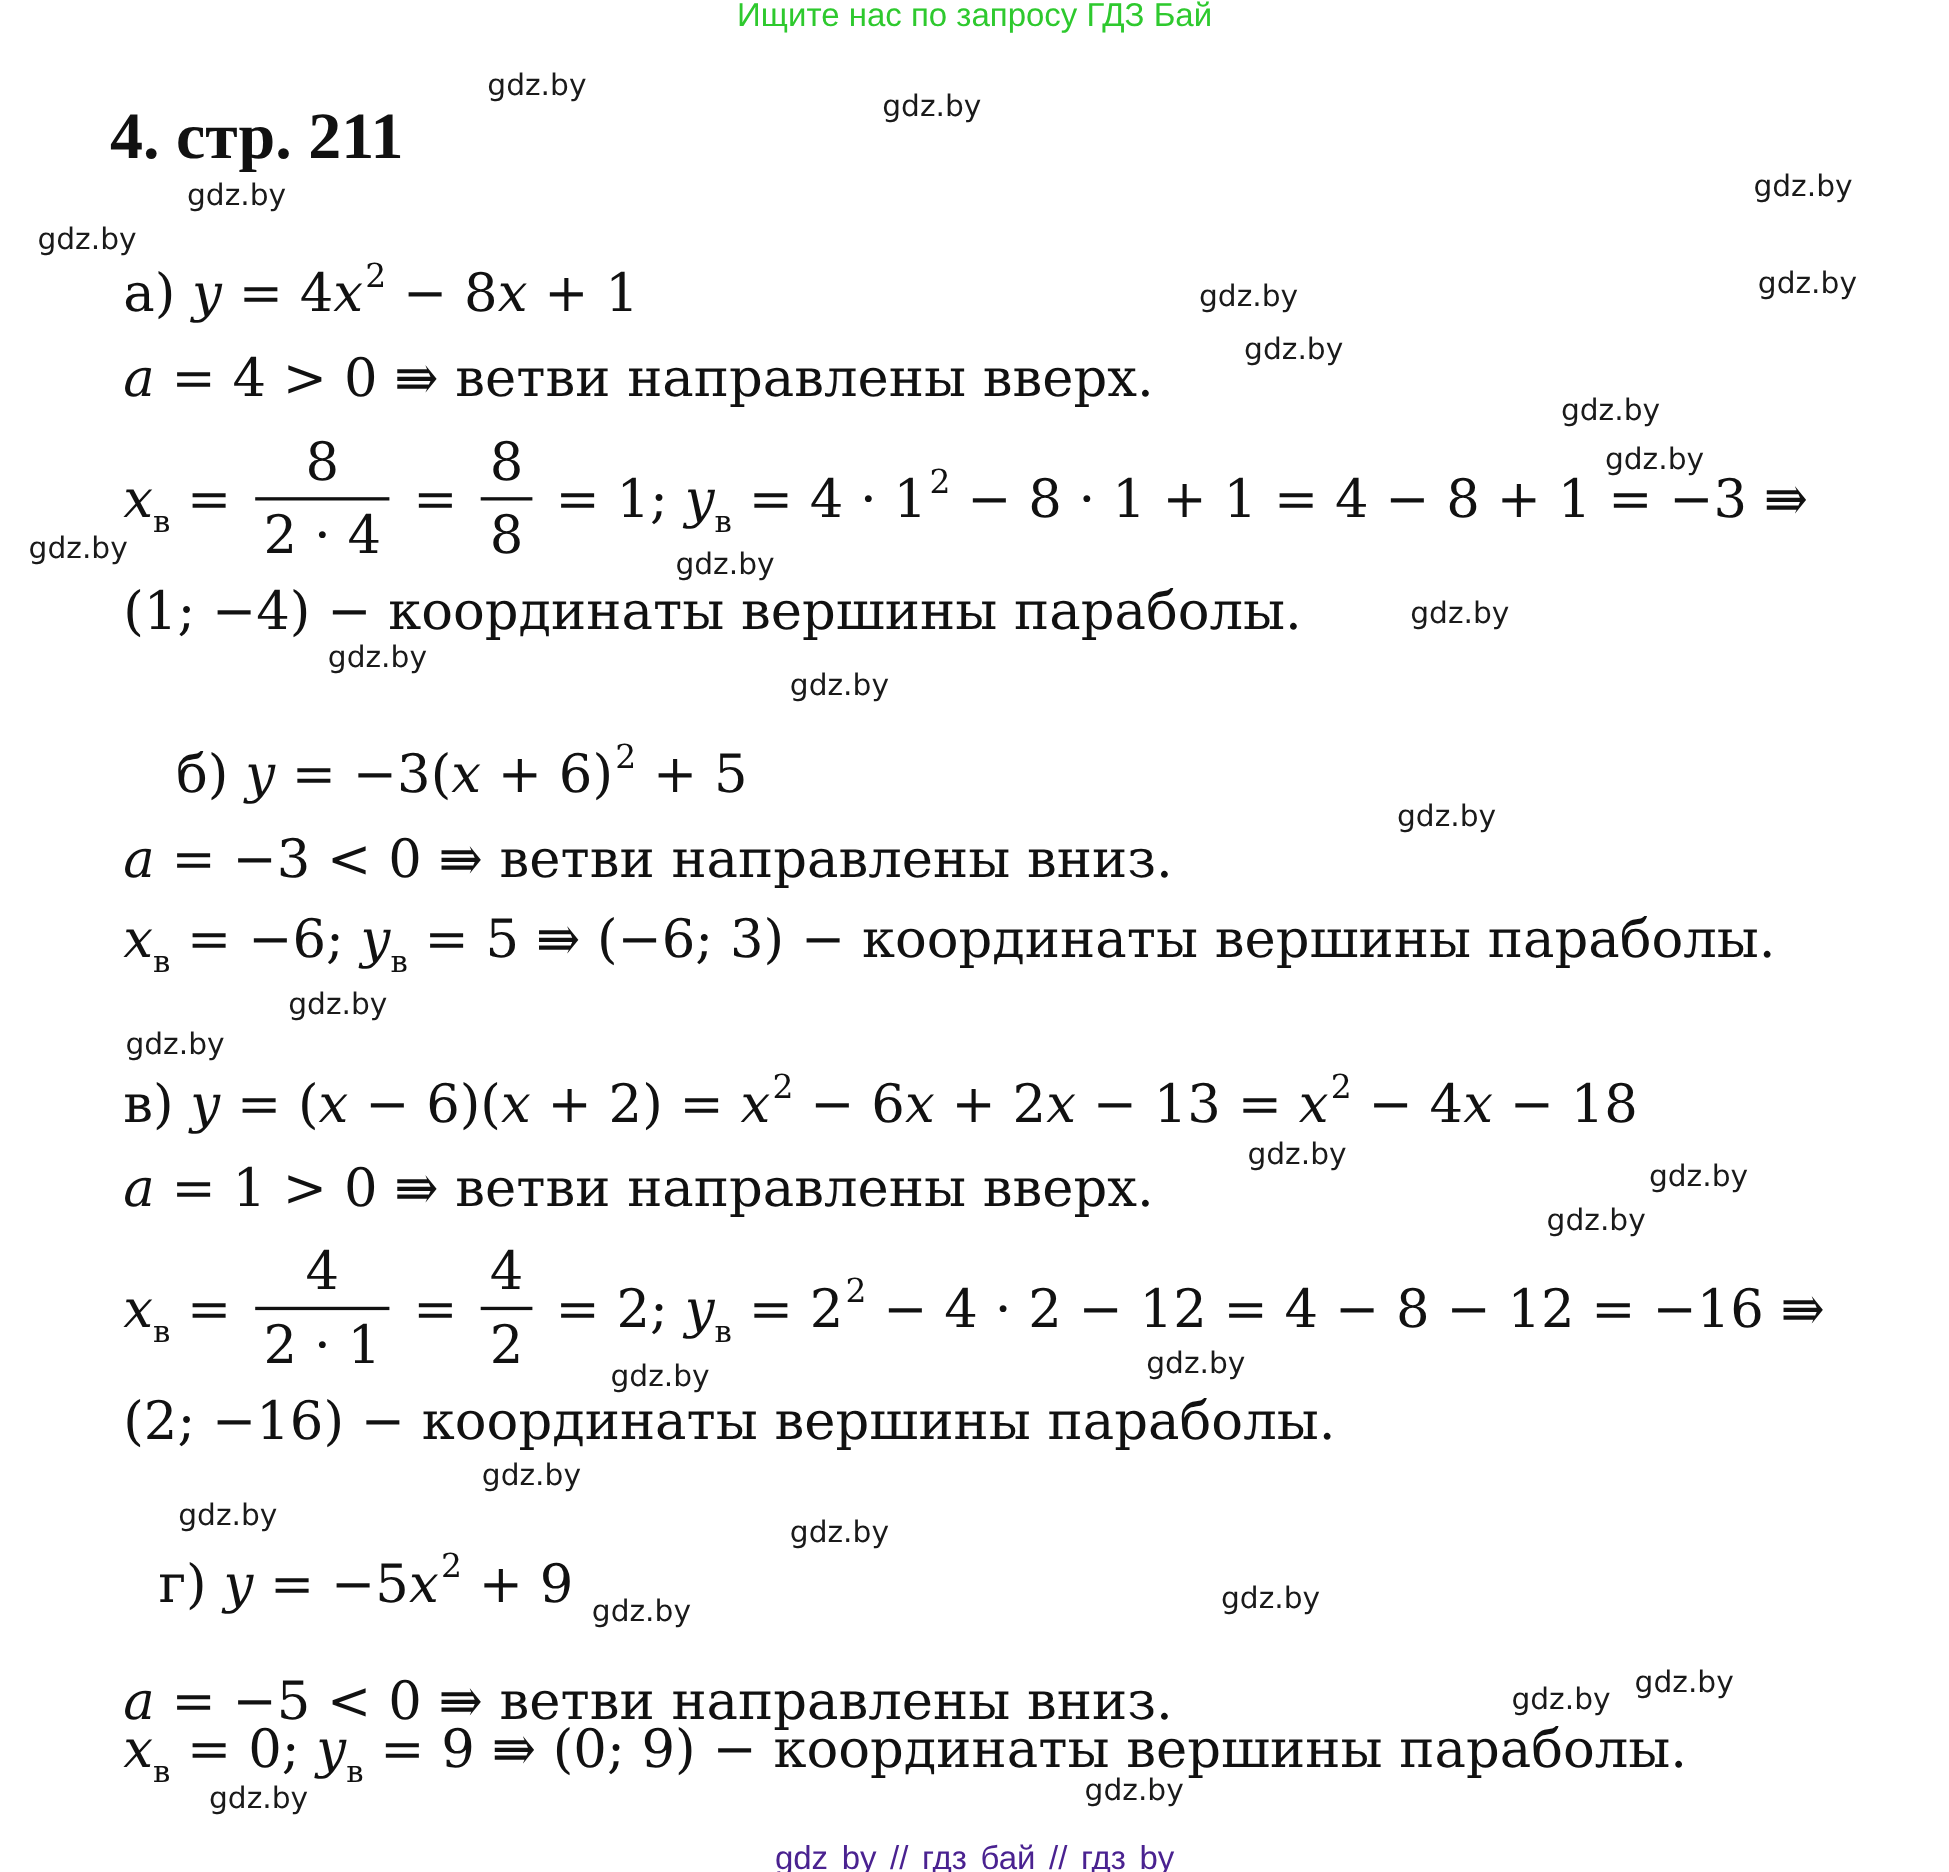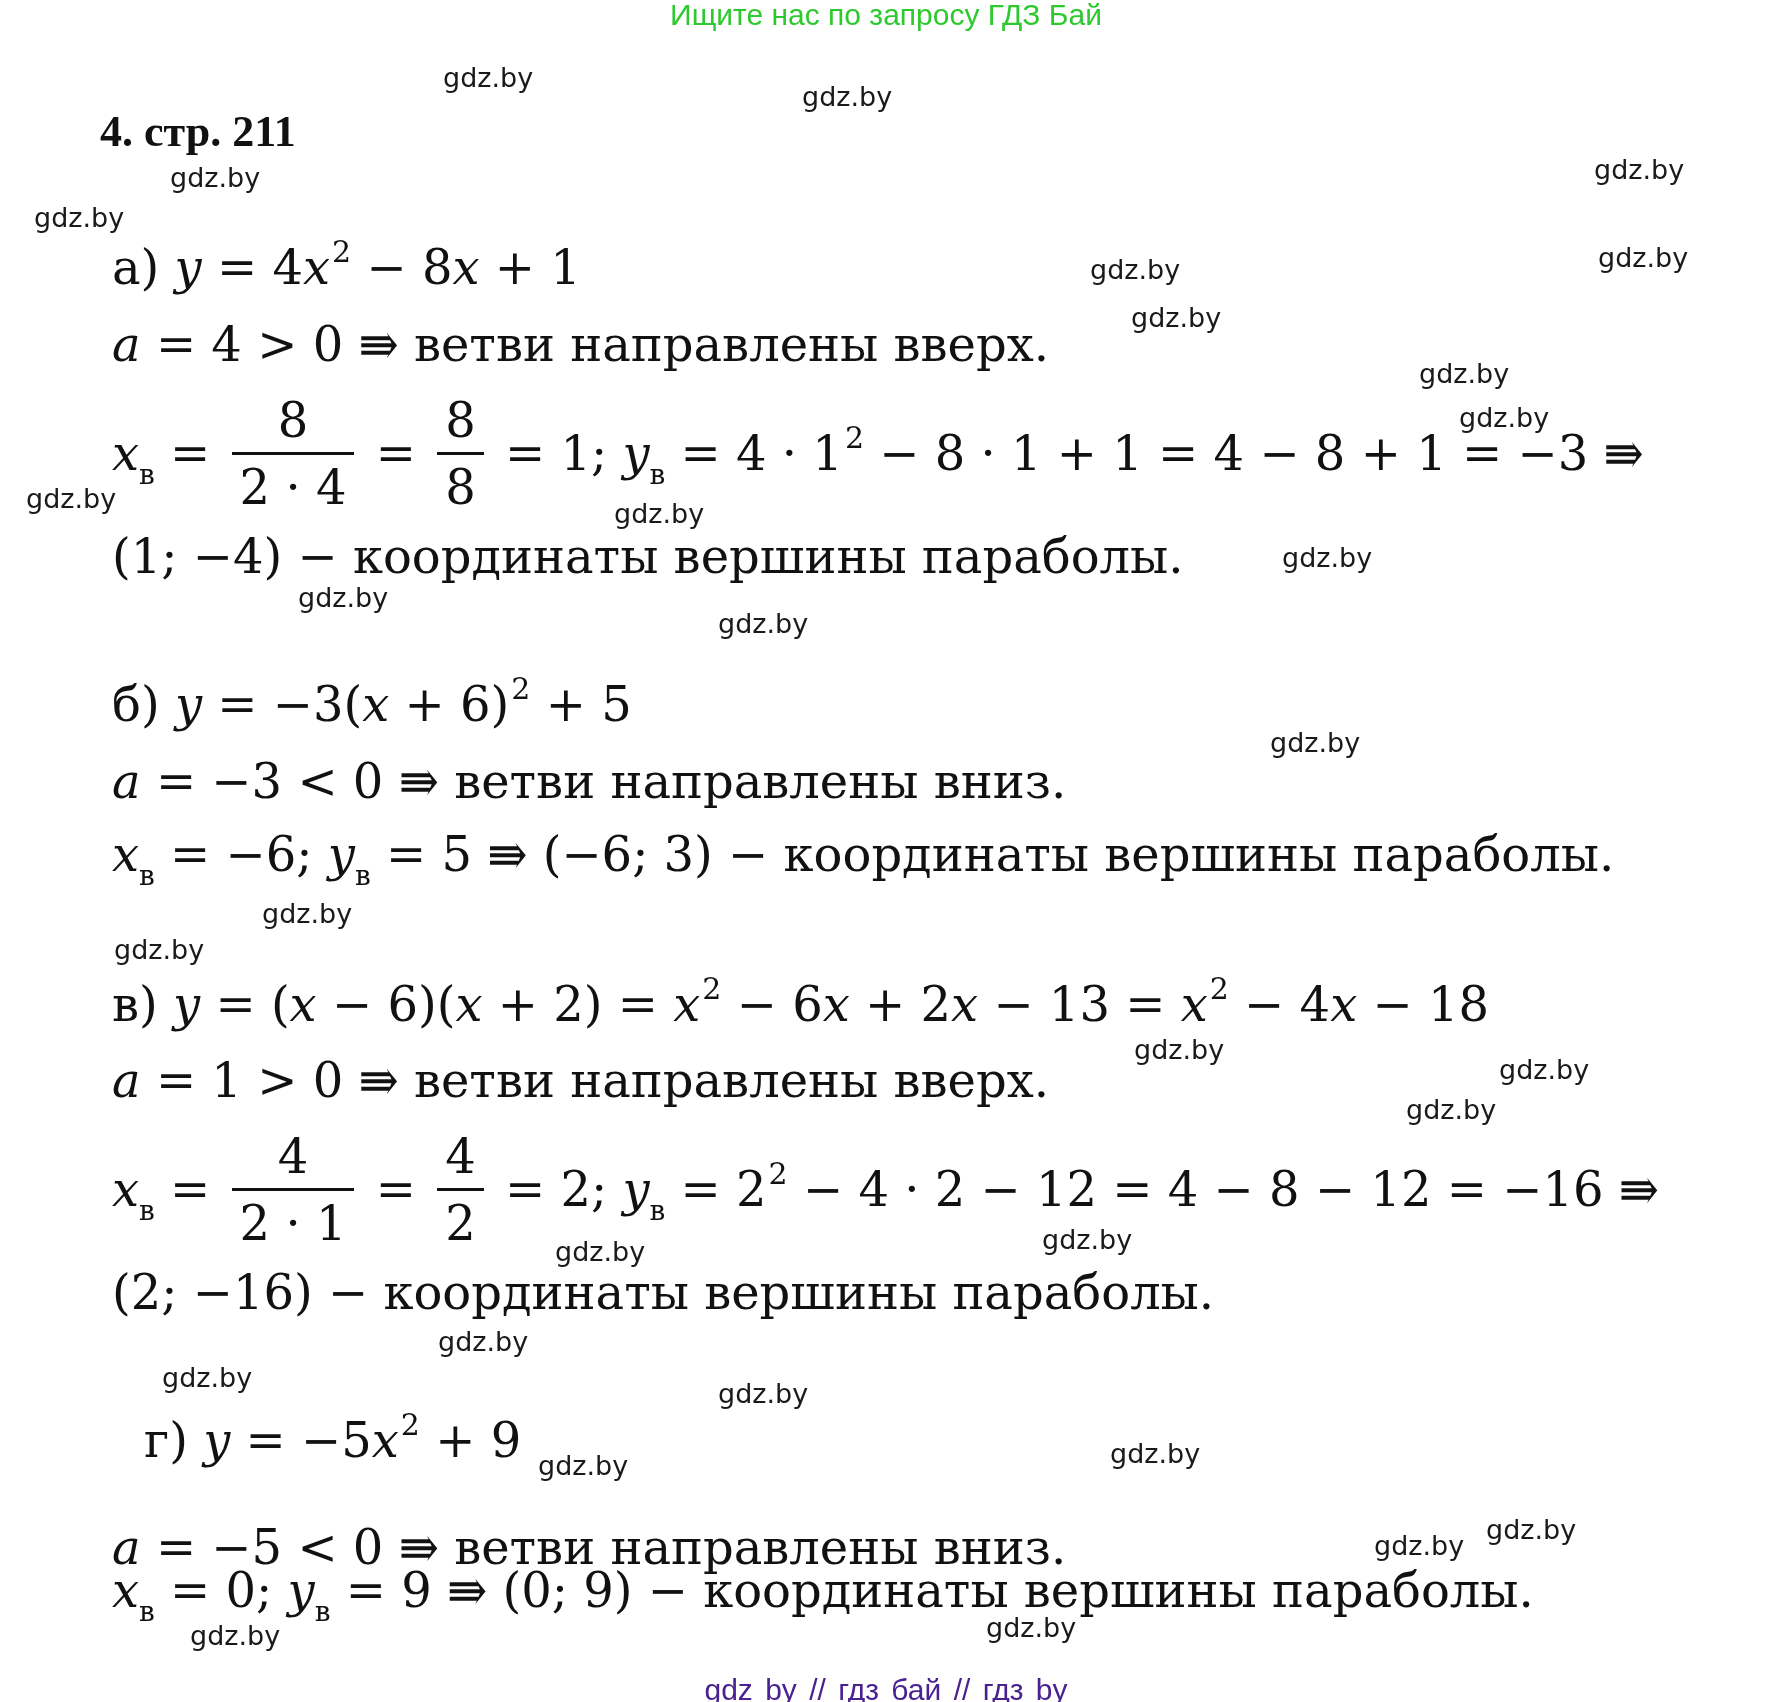--- a/index.html
+++ b/index.html
@@ -1,19 +1,19 @@
 <!DOCTYPE html>
 <html><head>
 <meta charset="utf-8">
 <style>
   html, body { margin: 0; padding: 0; background: #ffffff; }
   body { width: 1772px; height: 1702px; position: relative; overflow: hidden; }
   .abs { position: absolute; white-space: nowrap; }
   .promo { top: -2px; left: 0; width: 1772px; text-align: center; font-family: "Liberation Sans", sans-serif; font-size: 30px; color: #2ec92e; }
-  .title { left: 100px; top: 106px; font-family: "Liberation Serif", serif; font-weight: bold; font-size: 44px; color: #111; }
+  .title { left: 100px; top: 90px; font-family: "Liberation Serif", serif; font-weight: bold; font-size: 60px; color: #111; }
   .wm { font-family: "DejaVu Sans", sans-serif; font-size: 27px; color: #1a1a1a; }
   .line { left: 112px; font-family: "DejaVu Serif", serif; font-size: 48px; color: #111; line-height: 1; }
   .line i { font-style: italic; }
   .sup { font-size: 30px; position: relative; top: -22px; margin-left: 2px; }
   .sub { font-size: 28px; position: relative; top: 14px; }
   .frac { display: inline-block; vertical-align: middle; text-align: center; margin: 0 6px; position: relative; top: -4px; }
   .frac .num, .frac .den { display: block; padding: 0 8px; line-height: 1.25; }
   .frac .bar { display: block; height: 3px; background: #111; margin: 2px 0; }
   .footer { left: 0; width: 1772px; top: 1673px; text-align: center; font-family: "Liberation Sans", sans-serif; font-size: 30px; color: #4a2290; word-spacing: 4px; }
 </style>
@@ -28,21 +28,21 @@
   <span>а) </span><i>y</i><span> = 4</span><i>x</i><span class="sup">2</span><span> − 8</span><i>x</i><span> + 1</span>
 </div>
 <div class="abs line" style="top:320px;">
   <i>a</i><span> = 4 &gt; 0 ⇛ ветви направлены вверх.</span>
 </div>
 <div class="abs line" style="top:394px;">
   <i>x</i><span class="sub">в</span><span> = </span><span class="frac"><span class="num">8</span><span class="bar"></span><span class="den">2 · 4</span></span><span> = </span><span class="frac"><span class="num">8</span><span class="bar"></span><span class="den">8</span></span><span> = 1; </span><i>y</i><span class="sub">в</span><span> = 4 · 1</span><span class="sup">2</span><span> − 8 · 1 + 1 = 4 − 8 + 1 = −3 ⇛</span>
 </div>
 <div class="abs line" style="top:532px;">(1; −4) − координаты вершины параболы.</div>
 
-<div class="abs line" style="top:680px;">
+<div class="abs line" style="top:680px;margin-left:48px;">
   <span>б) </span><i>y</i><span> = −3(</span><i>x</i><span> + 6)</span><span class="sup">2</span><span> + 5</span>
 </div>
 <div class="abs line" style="top:757px;">
   <i>a</i><span> = −3 &lt; 0 ⇛ ветви направлены вниз.</span>
 </div>
 <div class="abs line" style="top:830px;">
   <i>x</i><span class="sub">в</span><span> = −6; </span><i>y</i><span class="sub">в</span><span> = 5 ⇛ (−6; 3) − координаты вершины параболы.</span>
 </div>
 
 <div class="abs line" style="top:980px;">

